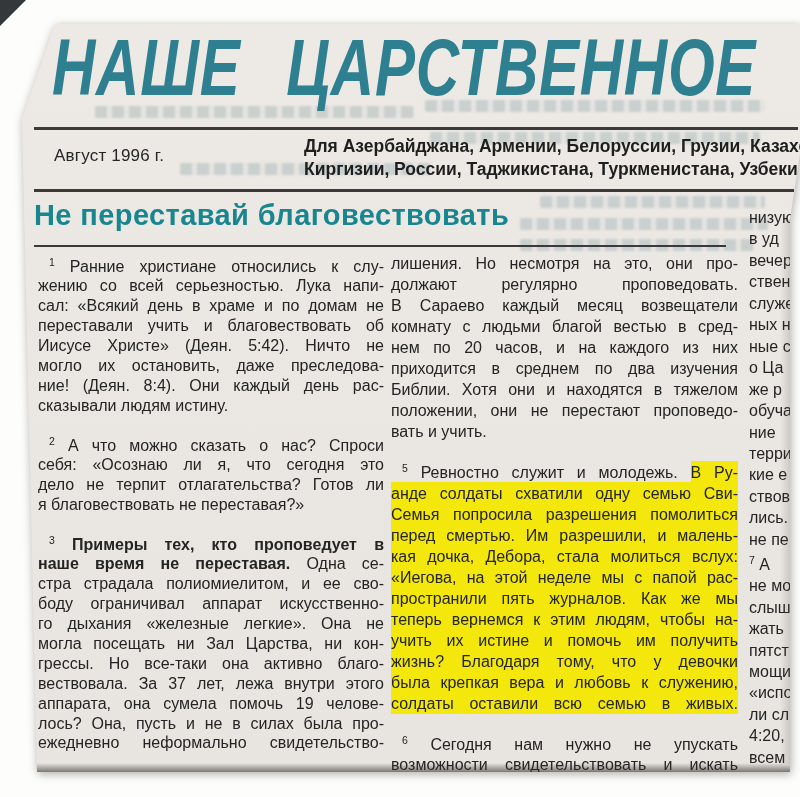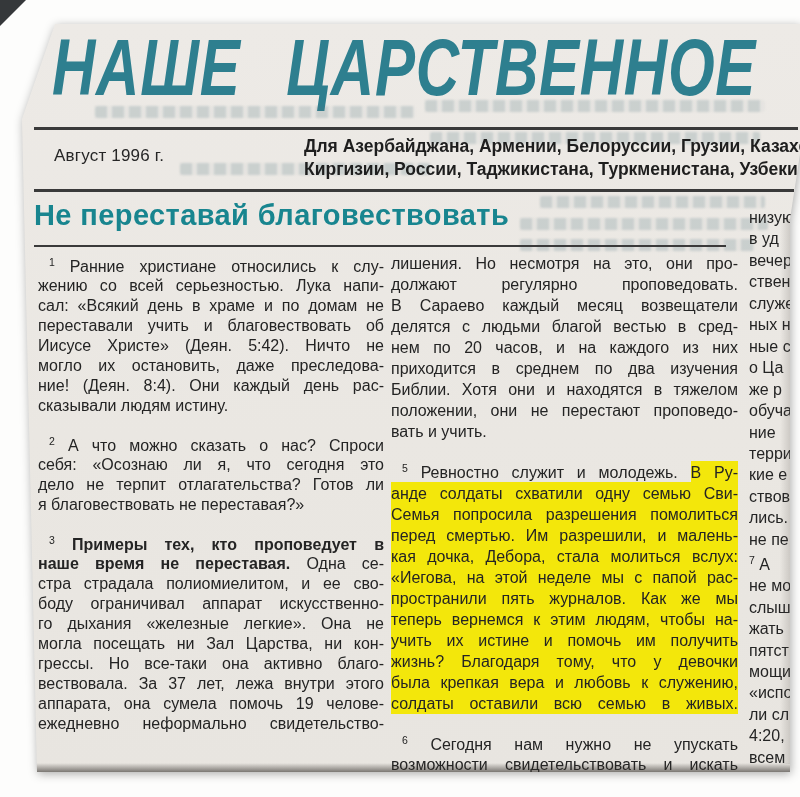--- a/index.html
+++ b/index.html
@@ -110,29 +110,30 @@
         <div class="para ind">
           <div class="line"><span class="sup">3</span><span class="b"> Примеры тех, кто проповедует в</span></div>
           <div class="line"><span class="b">наше время не переставая.</span><span> Одна се-</span></div>
           <div class="line"><span>стра страдала полиомиелитом, и ее сво-</span></div>
           <div class="line"><span>боду ограничивал аппарат искусственно-</span></div>
           <div class="line"><span>го дыхания «железные легкие». Она не</span></div>
           <div class="line"><span>могла посещать ни Зал Царства, ни кон-</span></div>
           <div class="line"><span>грессы. Но все-таки она активно благо-</span></div>
           <div class="line"><span>вествовала. За 37 лет, лежа внутри этого</span></div>
           <div class="line"><span>аппарата, она сумела помочь 19 челове-</span></div>
+          <div class="line"><span>лось? Она, пусть и не в силах была про-</span></div>
           <div class="line"><span>ежедневно неформально свидетельство-</span></div>
         </div>
       </div>
     <div class="col col-mid">
         <div class="para">
           <div class="line"><span>лишения. Но несмотря на это, они про-</span></div>
           <div class="line"><span>должают регулярно проповедовать.</span></div>
           <div class="line"><span>В Сараево каждый месяц возвещатели</span></div>
-          <div class="line"><span>делятся с людьми благой вестью в сред-</span></div>
+          <div class="line"><span>комнату с людьми благой вестью в сред-</span></div>
           <div class="line"><span>нем по 20 часов, и на каждого из них</span></div>
           <div class="line"><span>приходится в среднем по два изучения</span></div>
           <div class="line"><span>Библии. Хотя они и находятся в тяжелом</span></div>
           <div class="line"><span>положении, они не перестают проповедо-</span></div>
           <div class="line last"><span>вать и учить.</span></div>
         </div>
         <div class="para ind">
           <div class="line"><span class="sup">5</span><span> Ревностно служит и молодежь. </span><span class="h">В Ру-</span></div>
           <div class="line"><span class="h">анде солдаты схватили одну семью Сви-</span></div>
           <div class="line"><span class="h">Семья попросила разрешения помолиться</span></div>

